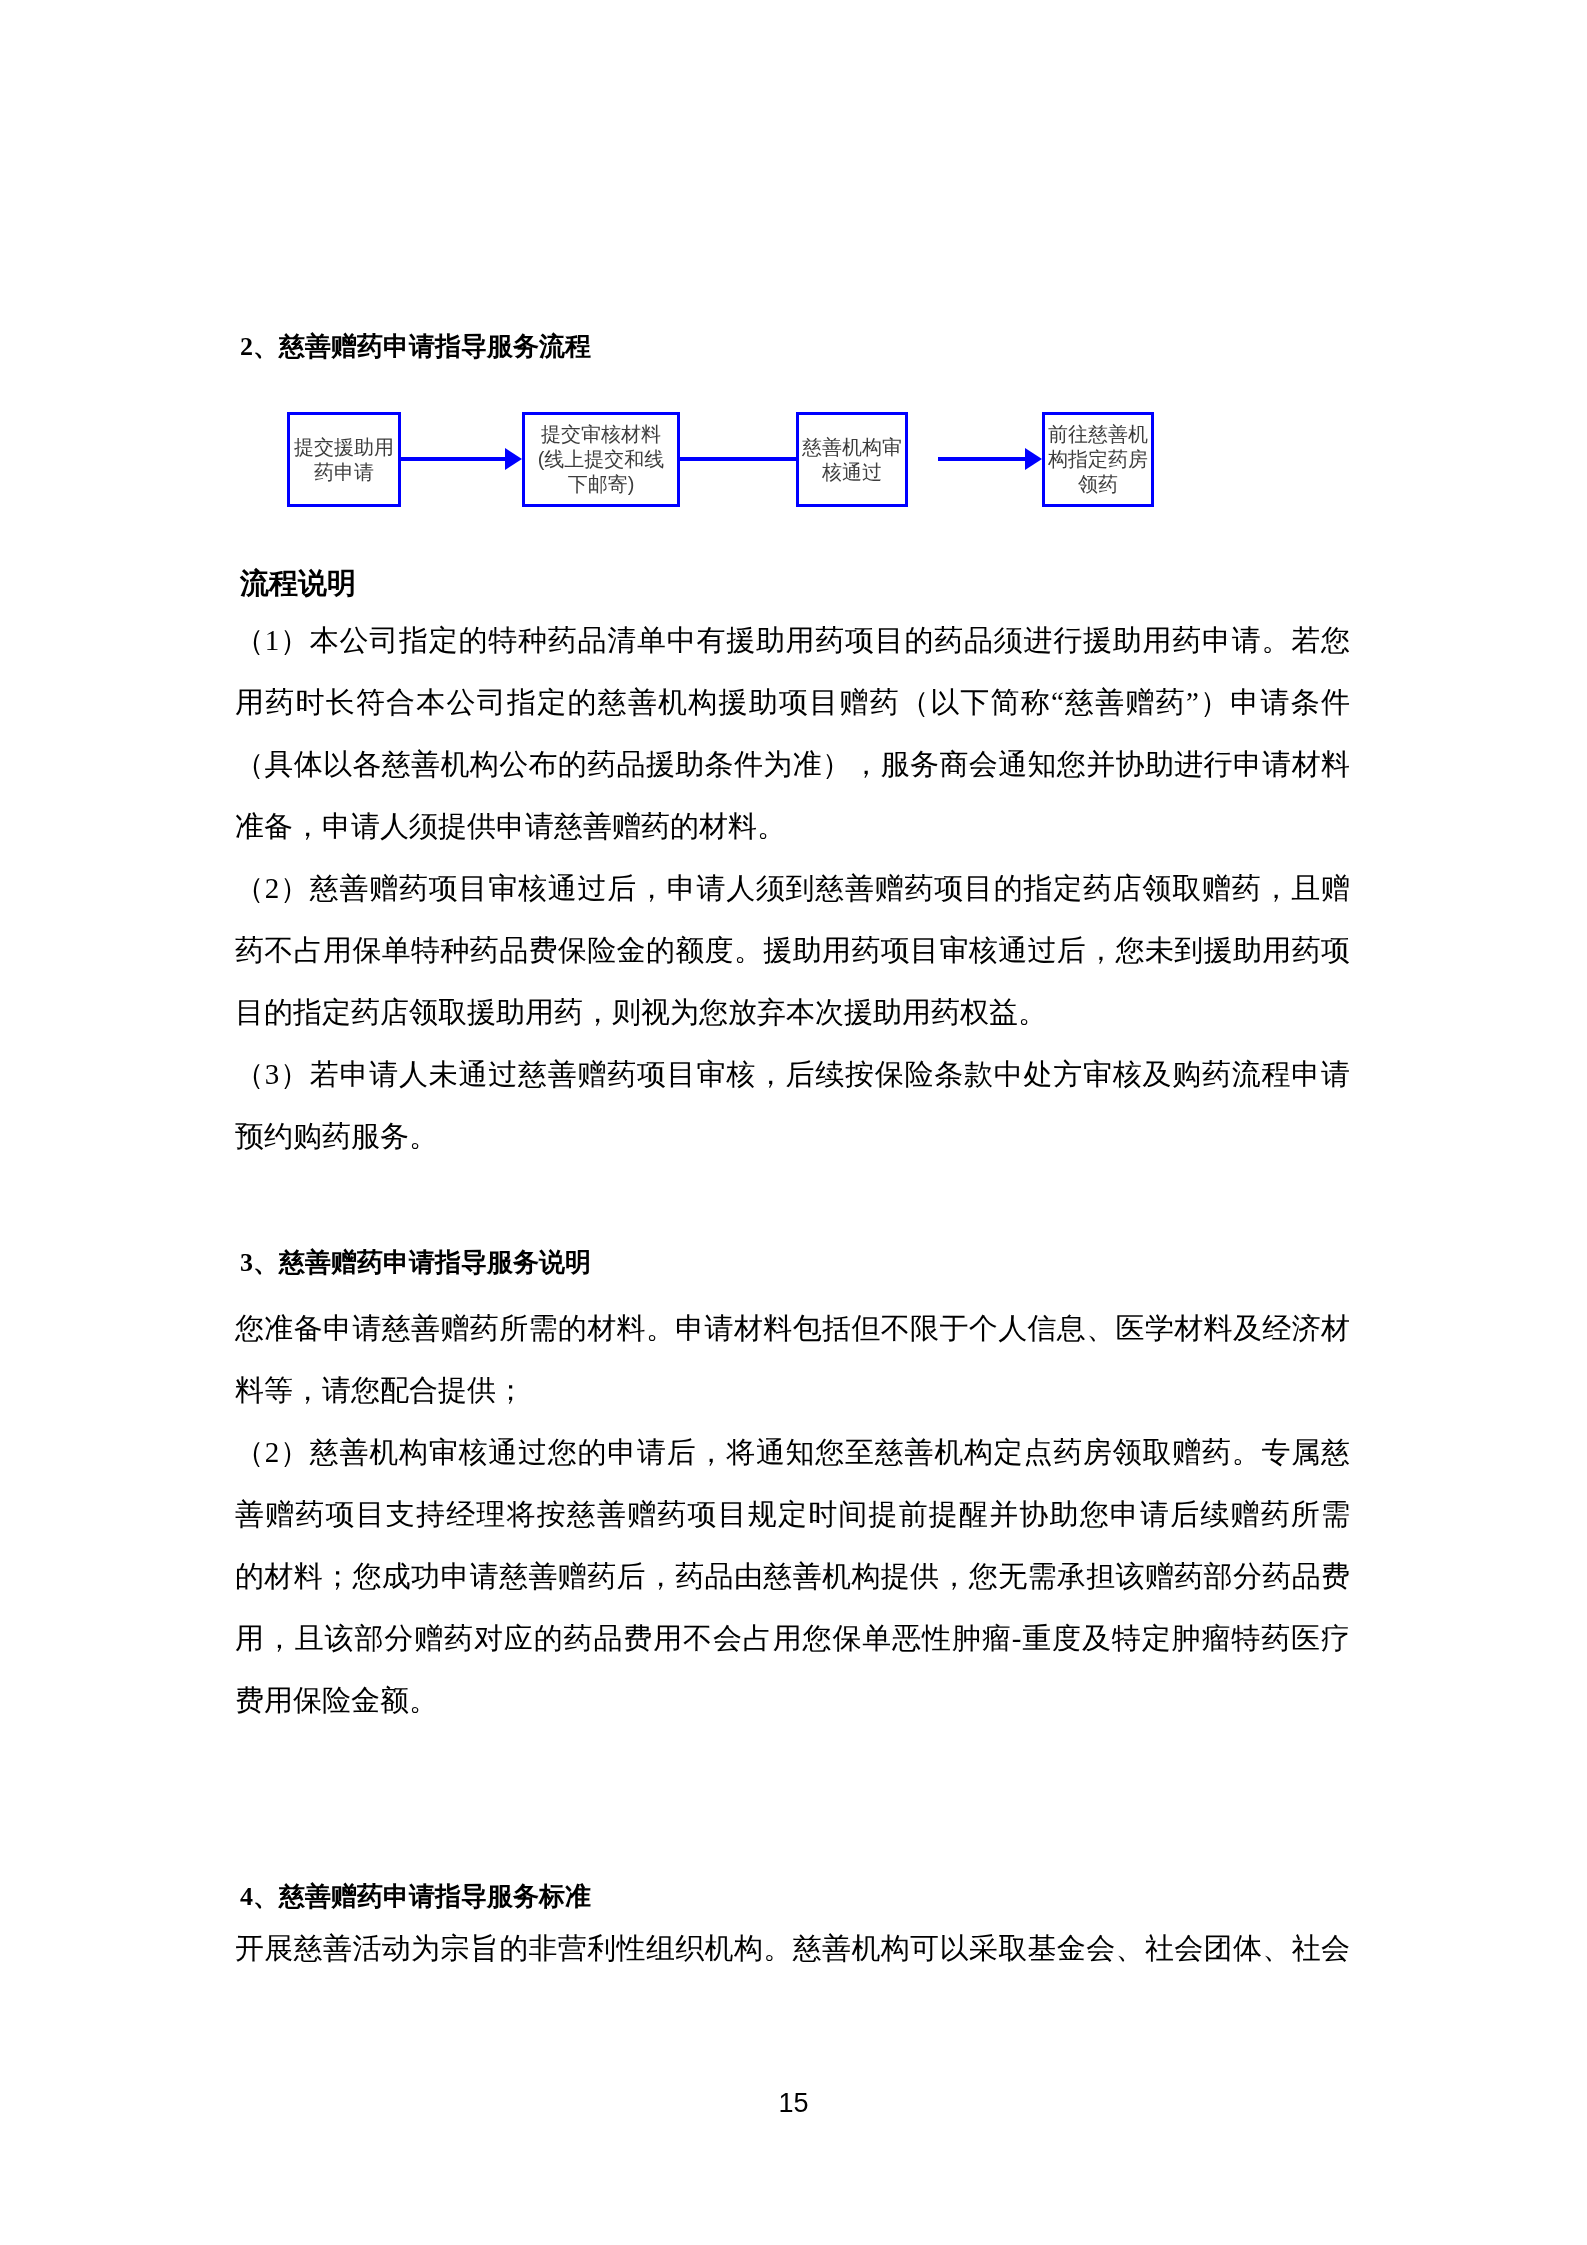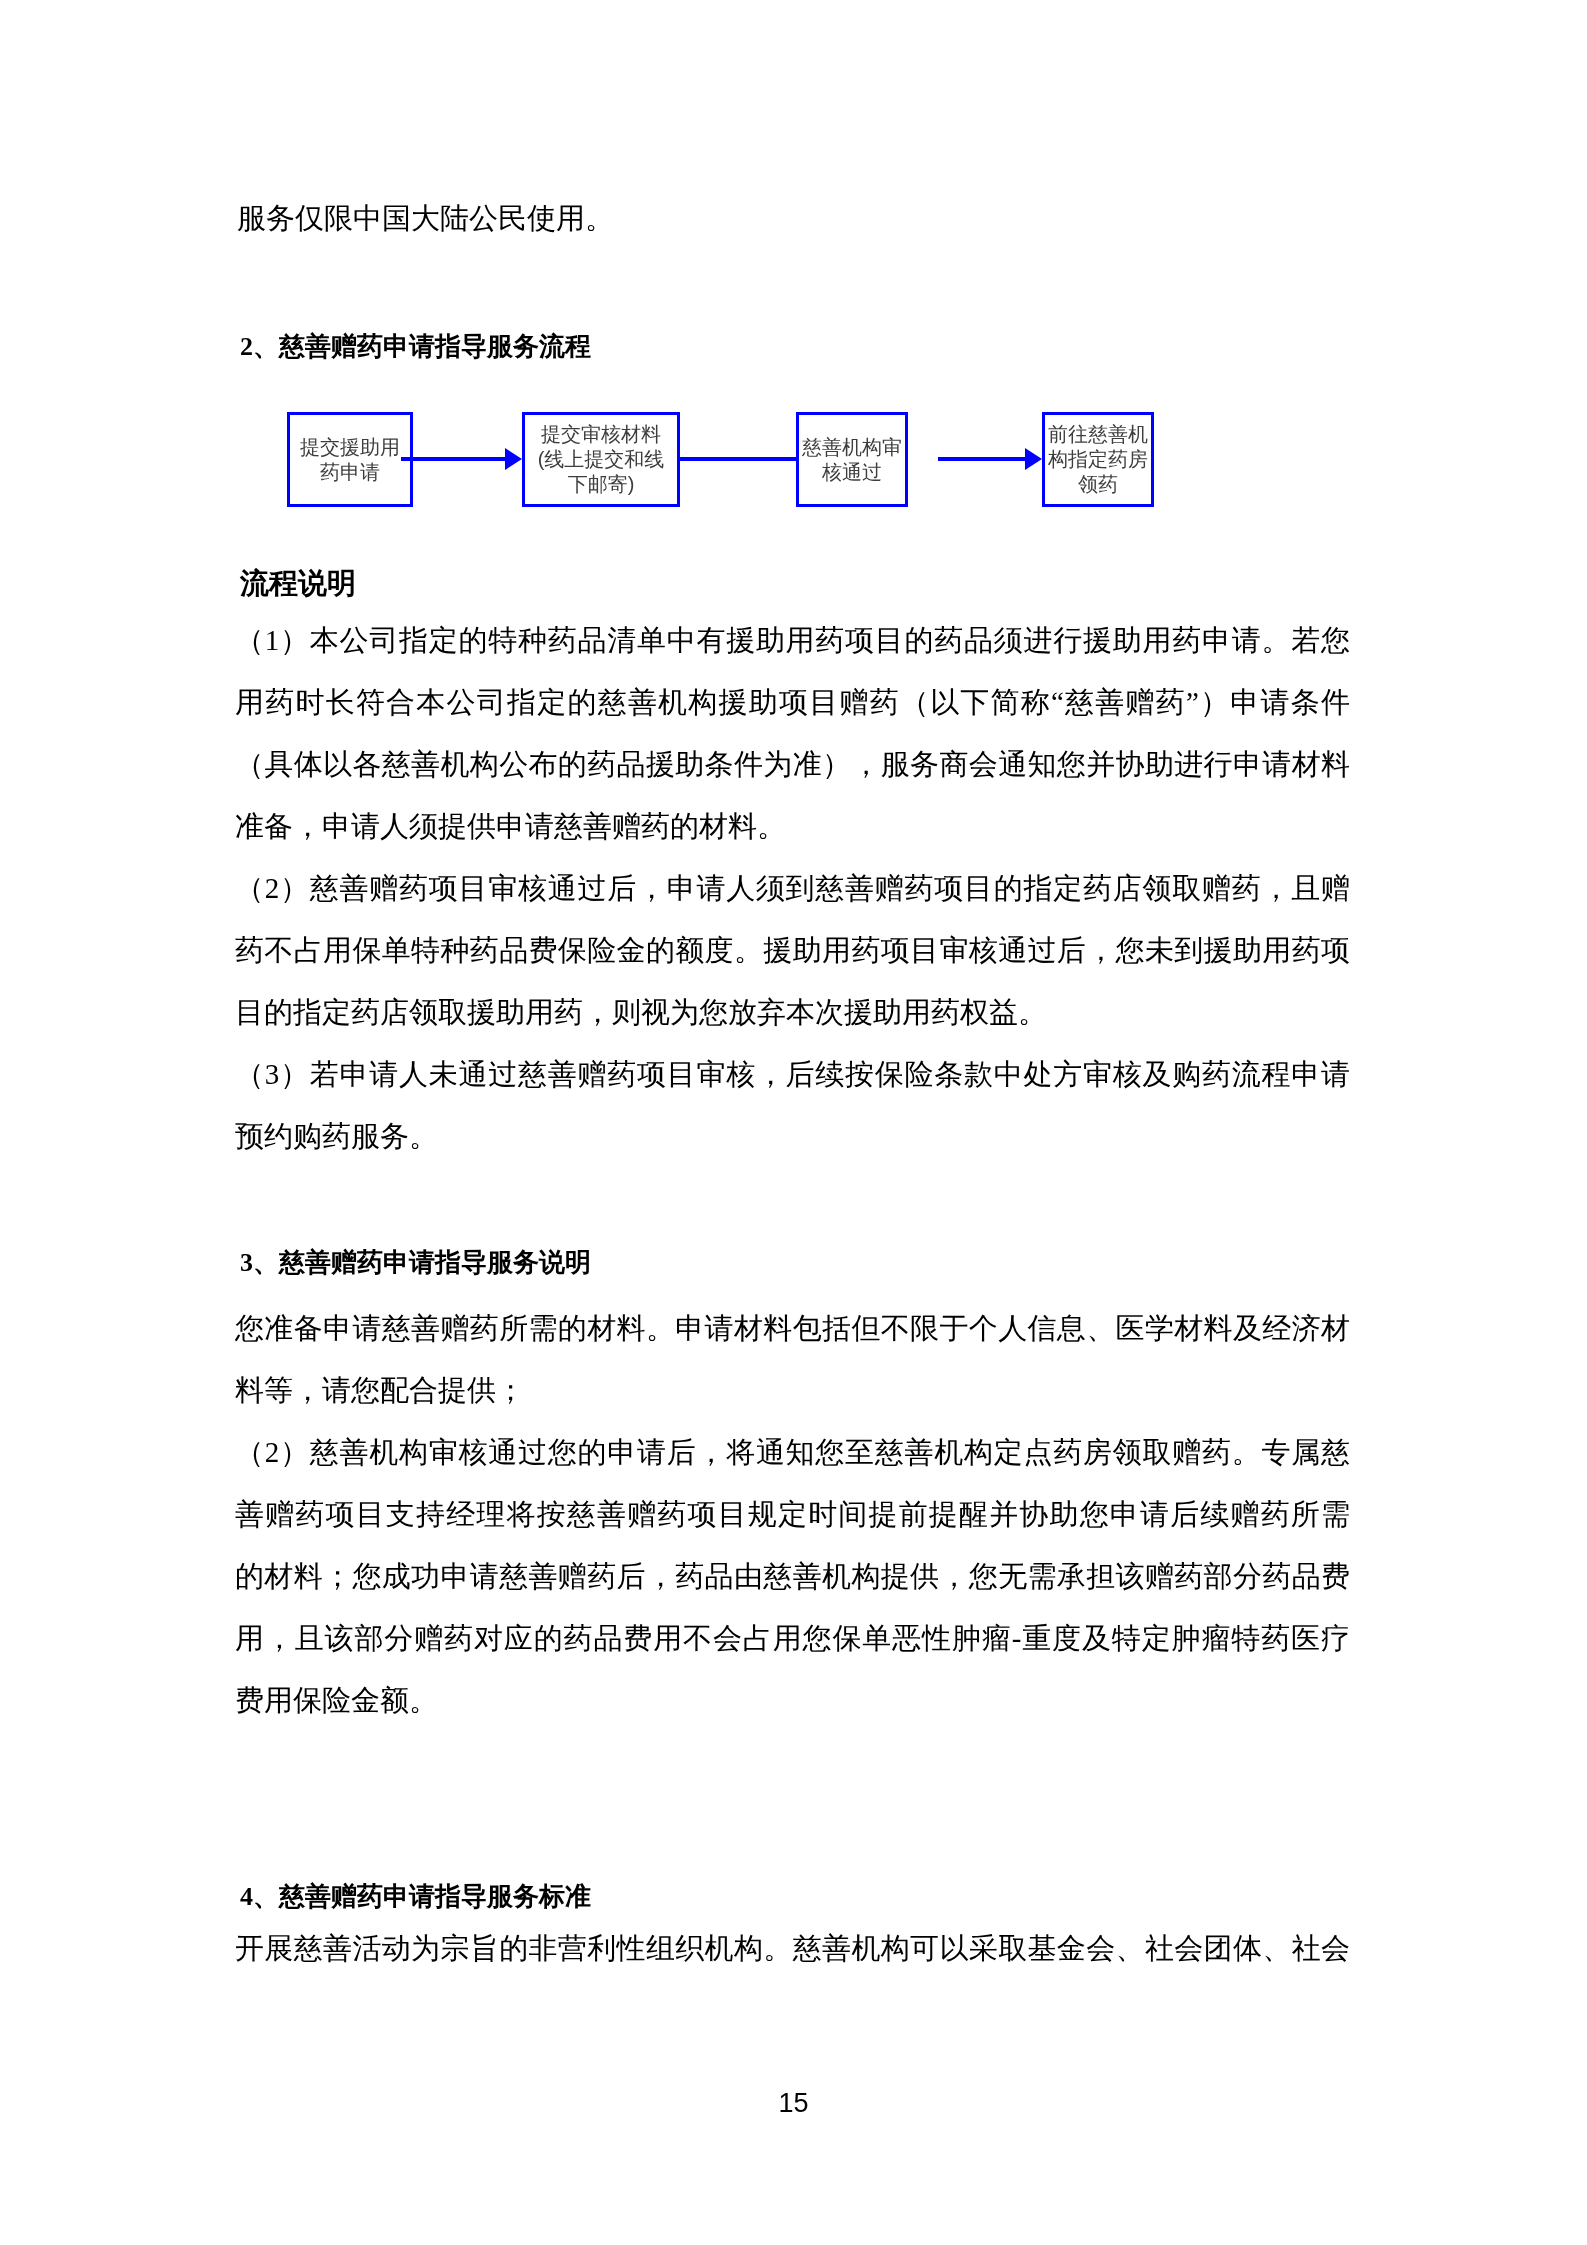--- a/index.html
+++ b/index.html
@@ -43,21 +43,21 @@
     box-sizing:border-box;
     border:3px solid var(--flow-blue,#0000ff);
     background:#ffffff;
     display:flex;align-items:center;justify-content:center;
     text-align:center;
     font-family:"Liberation Sans","DejaVu Sans",sans-serif;
     font-size:20px;line-height:25px;
     color:#3d3d3d;
     white-space:pre-line;
   }
-  .flow-box.b1{left:52px;width:126px;}
+  .flow-box.b1{left:52px;width:114px;}
   .flow-box.b2{left:287px;width:158px;}
   .flow-box.b3{left:561px;width:112px;}
   .flow-box.b4{left:807px;width:112px;}
   .flow-line{
     position:absolute;top:45px;height:4px;
     background:var(--flow-blue,#0000ff);
   }
   .flow-line.l1{left:166px;width:105px;}
   .flow-line.l2{left:445px;width:132px;}
   .flow-line.l3{left:703px;width:88px;}
@@ -75,21 +75,20 @@
     text-align:center;
     font-family:"Liberation Sans","DejaVu Sans",sans-serif;
     font-size:27px;line-height:36px;
   }
 </style>
 </head>
 <body>
 
 <div class="page">
 
-  <div class="intro">服务仅限中国大陆公民使用。</div>
 
   <div class="heading" style="top:326px;">2、慈善赠药申请指导服务流程</div>
 
   <div class="flowchart">
     <div class="flow-box b1">提交援助用
 药申请</div>
     <div class="flow-line l1"></div>
     <div class="flow-head h1"></div>
     <div class="flow-box b2">提交审核材料
 (线上提交和线

